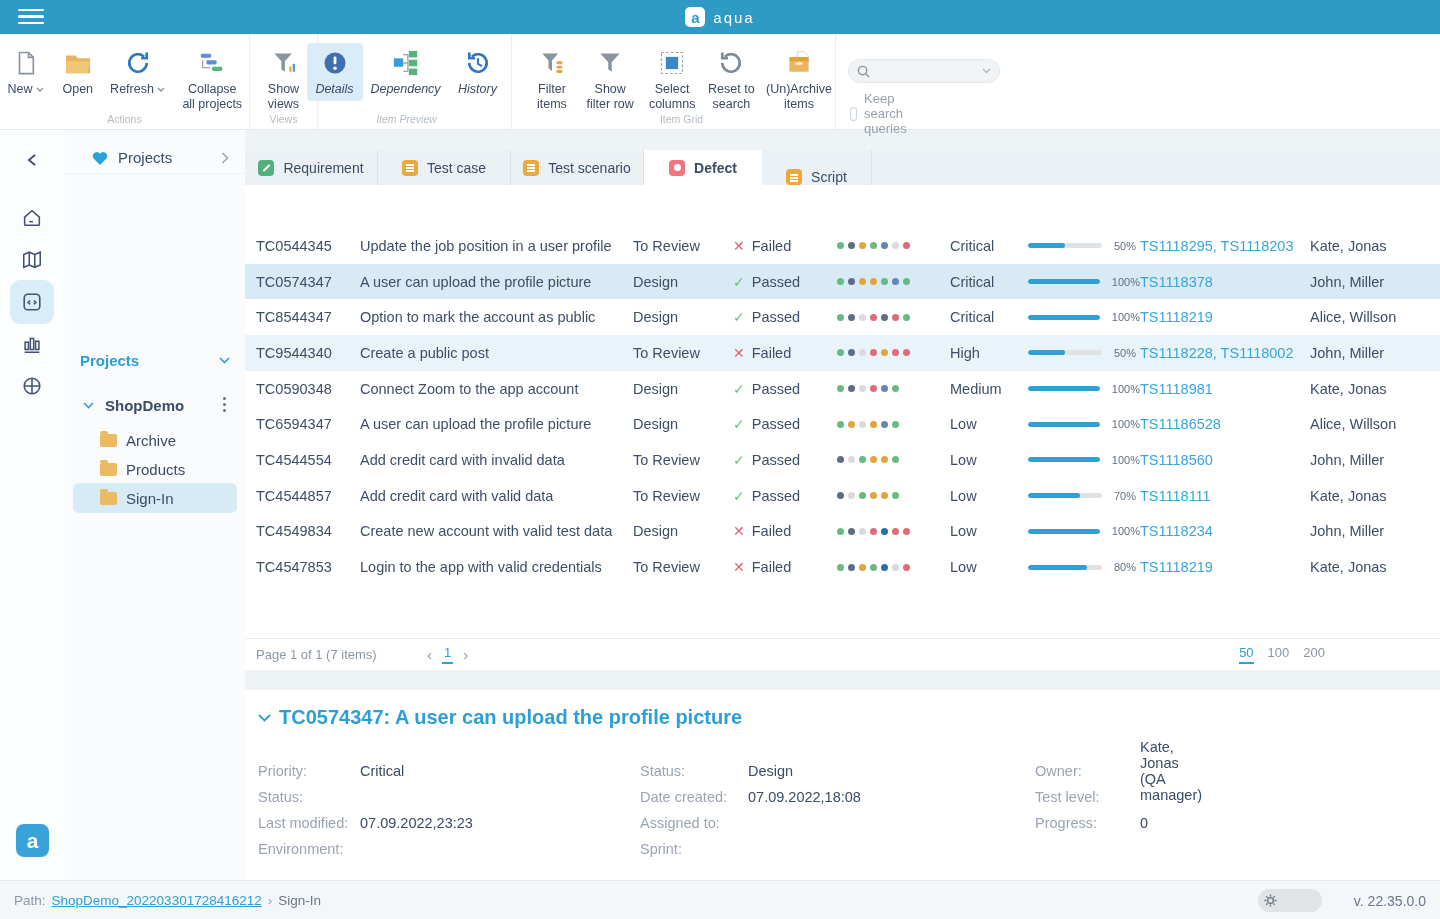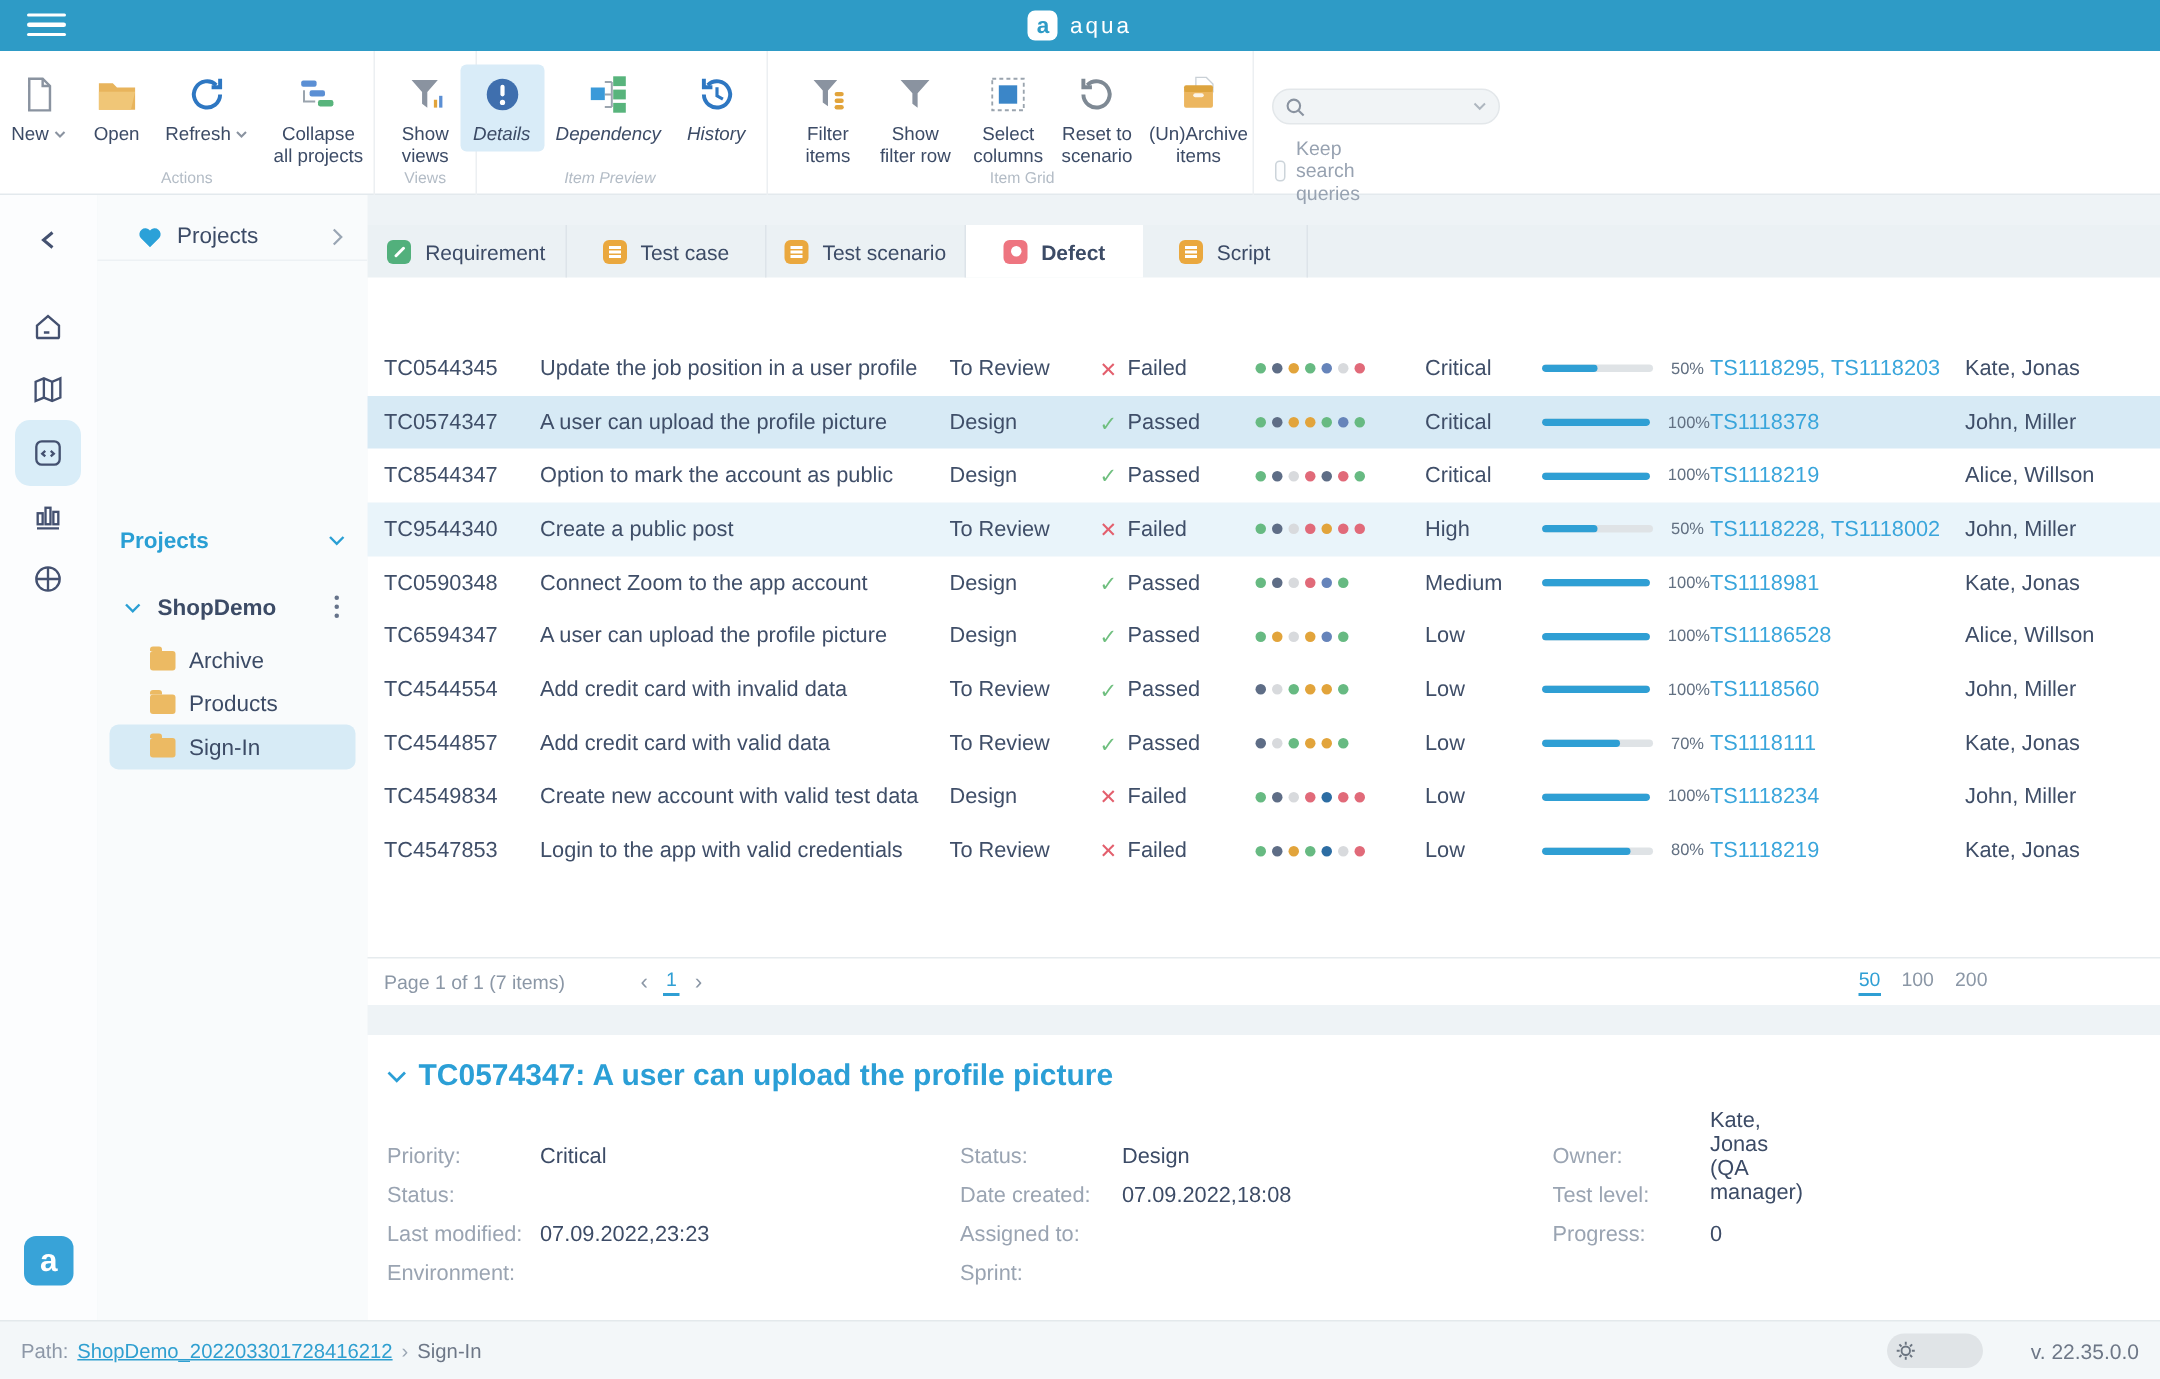--- a/index.html
+++ b/index.html
@@ -312,21 +312,21 @@
         </div>
         <div class="tbtn" style="width:58px;">
           <span class="ticon">
             <svg width="28" height="28" viewBox="0 0 32 32" fill="none" stroke="#7e8994" stroke-width="3">
                 <path d="M6 16a10 10 0 1 0 3-7.2"></path>
                 <path d="M6 4v6.5h6.5"></path>
               </svg>
           </span>
           <span class="lblrow">
               <span class="tlabel">Reset to
-scenario</span>
+search</span>
             </span>
         </div>
         <div class="tbtn" style="width:76px;">
           <span class="ticon">
             <svg width="28" height="28" viewBox="0 0 32 32">
                 <path d="M14 3h8l5 5v6h-13z" fill="#fff" stroke="#c9d0d6"></path>
                 <rect x="5" y="12" width="22" height="14" rx="1.5" fill="#ecb65f"></rect>
                 <rect x="5" y="9" width="22" height="5" rx="1.5" fill="#dda43e"></rect>
                 <rect x="12" y="15" width="8" height="3" rx="1.5" fill="#fff" opacity="0.85"></rect>
               </svg>
@@ -475,21 +475,21 @@
           <span>Test case</span>
         </div>
       <div class="tab" style="width:133px;">
           <span class="tabicon ts"></span>
           <span>Test scenario</span>
         </div>
       <div class="tab active" style="width:118px;">
           <span class="tabicon def"></span>
           <span>Defect</span>
         </div>
-      <div class="tab" style="width:110px;">
+      <div class="tab" style="width:110px;align-items:flex-end;">
           <span class="tabicon scr"></span>
           <span>Script</span>
         </div>
     </div>
 
 
     <div class="tbody">
 
       <div class="trow grid">
         <div>TC0544345</div>

